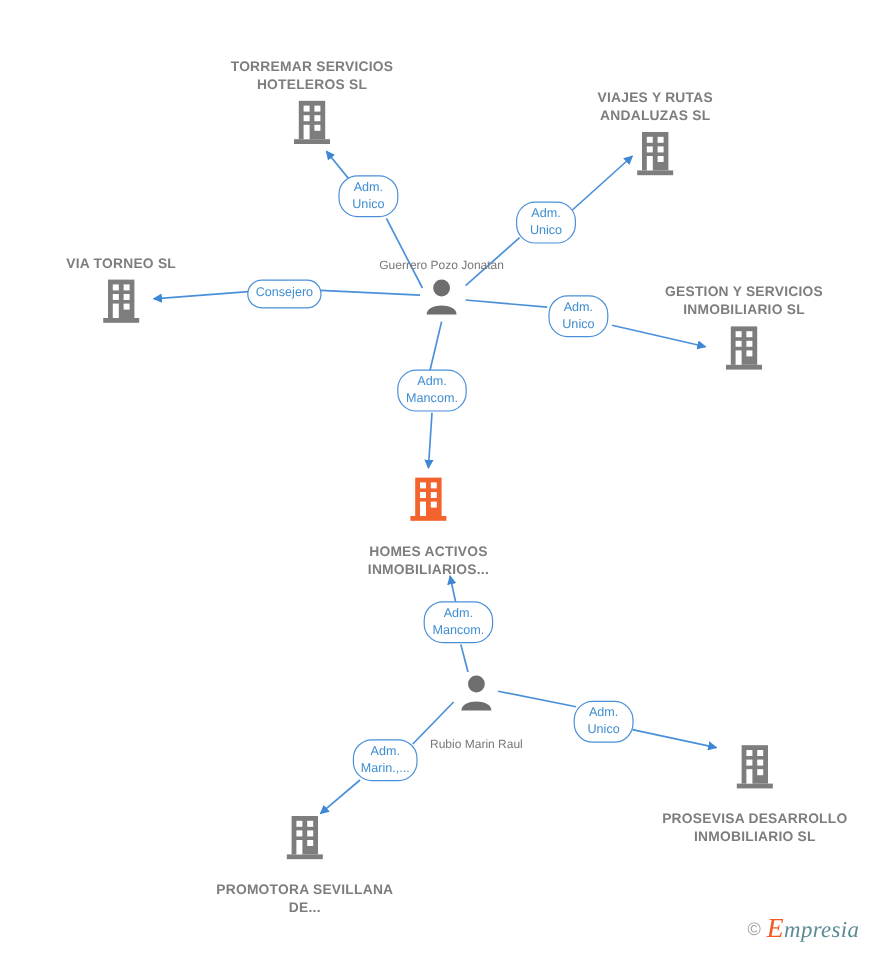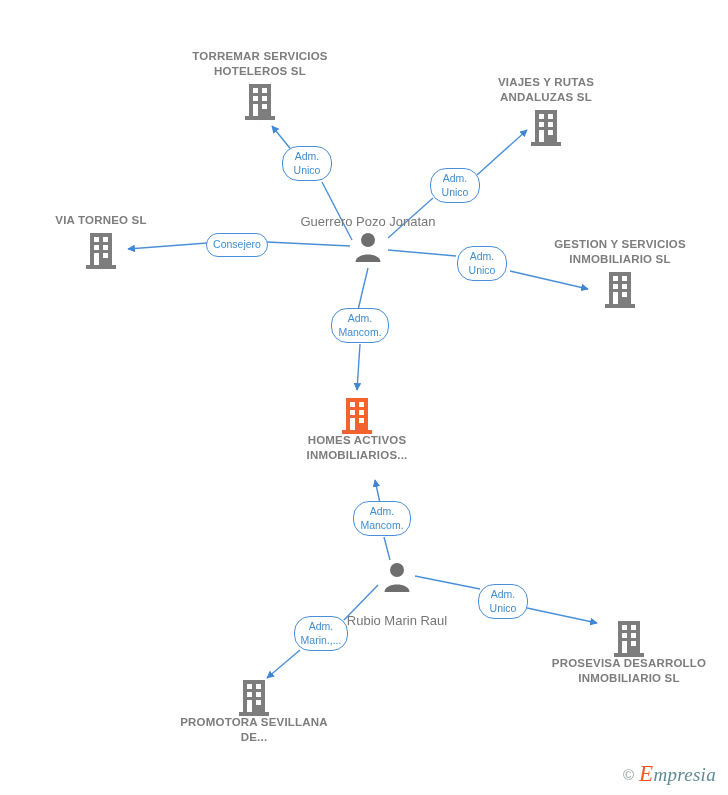--- a/index.html
+++ b/index.html
@@ -3,22 +3,22 @@
 <meta charset="utf-8">
 <style>
   html,body{margin:0;padding:0;background:#ffffff;}
   body{width:728px;height:795px;position:relative;overflow:hidden;
        font-family:"Liberation Sans","DejaVu Sans",sans-serif;}
   #graph{position:absolute;left:0;top:0;width:728px;height:795px;}
   .node{position:absolute;width:0;height:0;}
   .node-label{position:absolute;left:-80px;width:160px;text-align:center;
        font-size:11.5px;line-height:15px;color:#808080;letter-spacing:.2px;}
   .node-label.company{font-weight:bold;color:#7d7d7d;}
-  .node-label.person{font-weight:normal;color:#777;font-size:13px;line-height:17px;letter-spacing:0;}
-  .lbl-below{top:18px;}
+  .node-label.person{font-weight:normal;color:#777;font-size:10px;line-height:17px;letter-spacing:0;}
+  .lbl-below{top:38px;}
   .lbl-above{bottom:22px;}
   .icon{position:absolute;left:-17px;top:-20px;width:34px;height:40px;}
   .icon.person-ico{left:-14px;top:-18px;width:28px;height:36px;}
   .edge-box{position:absolute;border:1.3px solid #4a90d9;border-radius:16px;
        background:#ffffff;color:#3f8ed0;font-size:10.5px;line-height:13.5px;
        text-align:center;padding:3px 5px;white-space:nowrap;box-sizing:border-box;}
   .edge-box span{display:block;}
   .watermark{position:absolute;right:12px;bottom:8px;display:flex;align-items:center;gap:5px;}
   .wm-c{color:#9aa0a3;font-size:15px;}
   .wm-text{font-family:Liberation Serif, serif;font-style:italic;

